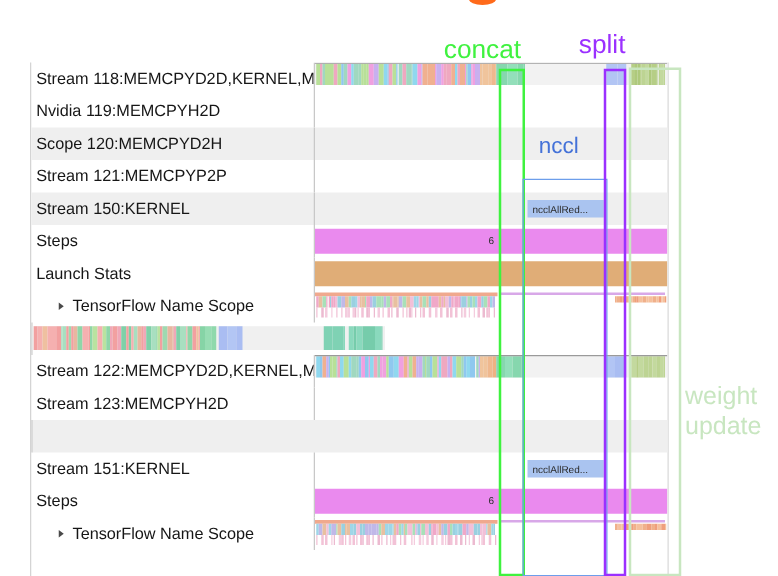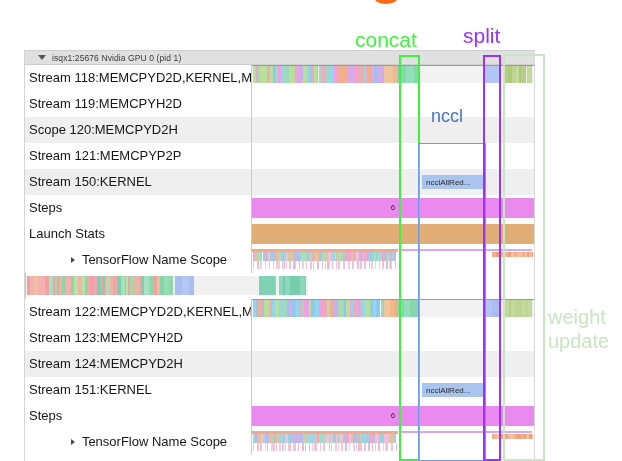--- a/index.html
+++ b/index.html
@@ -56,21 +56,21 @@
   }
   .trow.alt{background:#efefef;}
   .trow .label{
     width:226px;flex:none;
     padding-left:4px;
     font-size:13px;color:#161616;
     white-space:nowrap;overflow:hidden;
     box-sizing:border-box;
     line-height:26px;
   }
-  .trow .label.indented{padding-left:22px;text-align:center;}
+  .trow .label.indented{padding-left:22px;}
   .trow .label .disc{
     display:inline-block;width:0;height:0;
     border-left:4px solid #4a4a4a;
     border-top:3.5px solid transparent;border-bottom:3.5px solid transparent;
     margin-right:7px;vertical-align:1px;
   }
   .trow .track{
     position:relative;flex:1;height:26px;align-self:stretch;
     border-left:1px solid #c8c8c8;
     box-sizing:border-box;
@@ -86,24 +86,20 @@
   .hair{position:absolute;top:0;bottom:0;width:1px;background:#b8b8b8;}
 
   
   .stripes{position:absolute;left:0;top:0;height:100%;width:100%;}
   .stripes > i{position:absolute;display:block;}
 </style>
 </head>
 <body>
 
 <div id="viewer">
-    <div class="group-header">
-      <span class="group-caret"></span>
-      <span class="group-title">isqx1:25676 Nvidia GPU 0 (pid 1)</span>
-    </div>
     <div class="trow">
       <div class="label">Stream 118:MEMCPYD2D,KERNEL,ME</div>
       <div class="track" style="background: transparent;">
         <div class="bar" style="left: 0px; top: 1px; height: 17px; width: 282px; background: rgb(242, 242, 242);"></div>
         <span class="stripes">
           <i style="left: 1px; width: 2.61355px; top: 1px; height: 17px; background: rgb(184, 224, 152);"></i>
           <i style="left: 3.61355px; width: 2.59188px; top: 1px; height: 17px; background: rgb(239, 168, 192);"></i>
           <i style="left: 6.20543px; width: 2.0537px; top: 1px; height: 17px; background: rgb(160, 216, 192);"></i>
           <i style="left: 8.25912px; width: 3.58489px; top: 1px; height: 17px; background: rgb(184, 224, 152);"></i>
           <i style="left: 11.844px; width: 2.78523px; top: 1px; height: 17px; background: rgb(184, 224, 152);"></i>
@@ -172,21 +168,21 @@
           <i style="left: 269.062px; width: 3.4873px; top: 1px; height: 17px; background: rgb(182, 206, 134);"></i>
           <i style="left: 272.549px; width: 1.95223px; top: 1px; height: 17px; background: rgb(174, 201, 124);"></i>
           <i style="left: 274.502px; width: 1.71746px; top: 1px; height: 17px; background: rgb(189, 212, 147);"></i>
           <i style="left: 276.219px; width: 2.8496px; top: 1px; height: 17px; background: rgb(195, 217, 158);"></i>
           <i style="left: 279.069px; width: 0.931214px; top: 1px; height: 17px; background: rgb(189, 212, 147);"></i>
         </span>
         <div class="hair" style="left: 0px; background: rgb(154, 154, 154); height: 1px; width: 282px; top: 0px; bottom: auto;"></div>
       </div>
     </div>
     <div class="trow">
-      <div class="label">Stream 119:MEMCPYH2D</div>
+      <div class="label">Nvidia 119:MEMCPYH2D</div>
       <div class="track"></div>
     </div>
     <div class="trow alt">
       <div class="label">Scope 120:MEMCPYD2H</div>
       <div class="track"></div>
     </div>
     <div class="trow">
       <div class="label">Stream 121:MEMCPYP2P</div>
       <div class="track"></div>
     </div>
@@ -499,21 +495,20 @@
           <i style="left: 279.499px; width: 0.8px; top: 1px; height: 17px; background: rgb(189, 212, 147);"></i>
         </span>
         <div class="hair" style="left: 0px; background: rgb(154, 154, 154); height: 1px; width: 282px; top: 0px; bottom: auto;"></div>
       </div>
     </div>
     <div class="trow">
       <div class="label">Stream 123:MEMCPYH2D</div>
       <div class="track"></div>
     </div>
     <div class="trow alt">
-      <div class="label">Stream 124:MEMCPYD2H</div>
       <div class="track"></div>
     </div>
     <div class="trow">
       <div class="label">Stream 151:KERNEL</div>
       <div class="track">
         <div class="bar" style="left: 170px; top: 6px; height: 14px; width: 61px; background: rgb(170, 196, 240);"></div>
         <div class="barlabel" style="left: 174px; top: 10px;">ncclAllRed...</div>
       </div>
     </div>
     <div class="trow">

